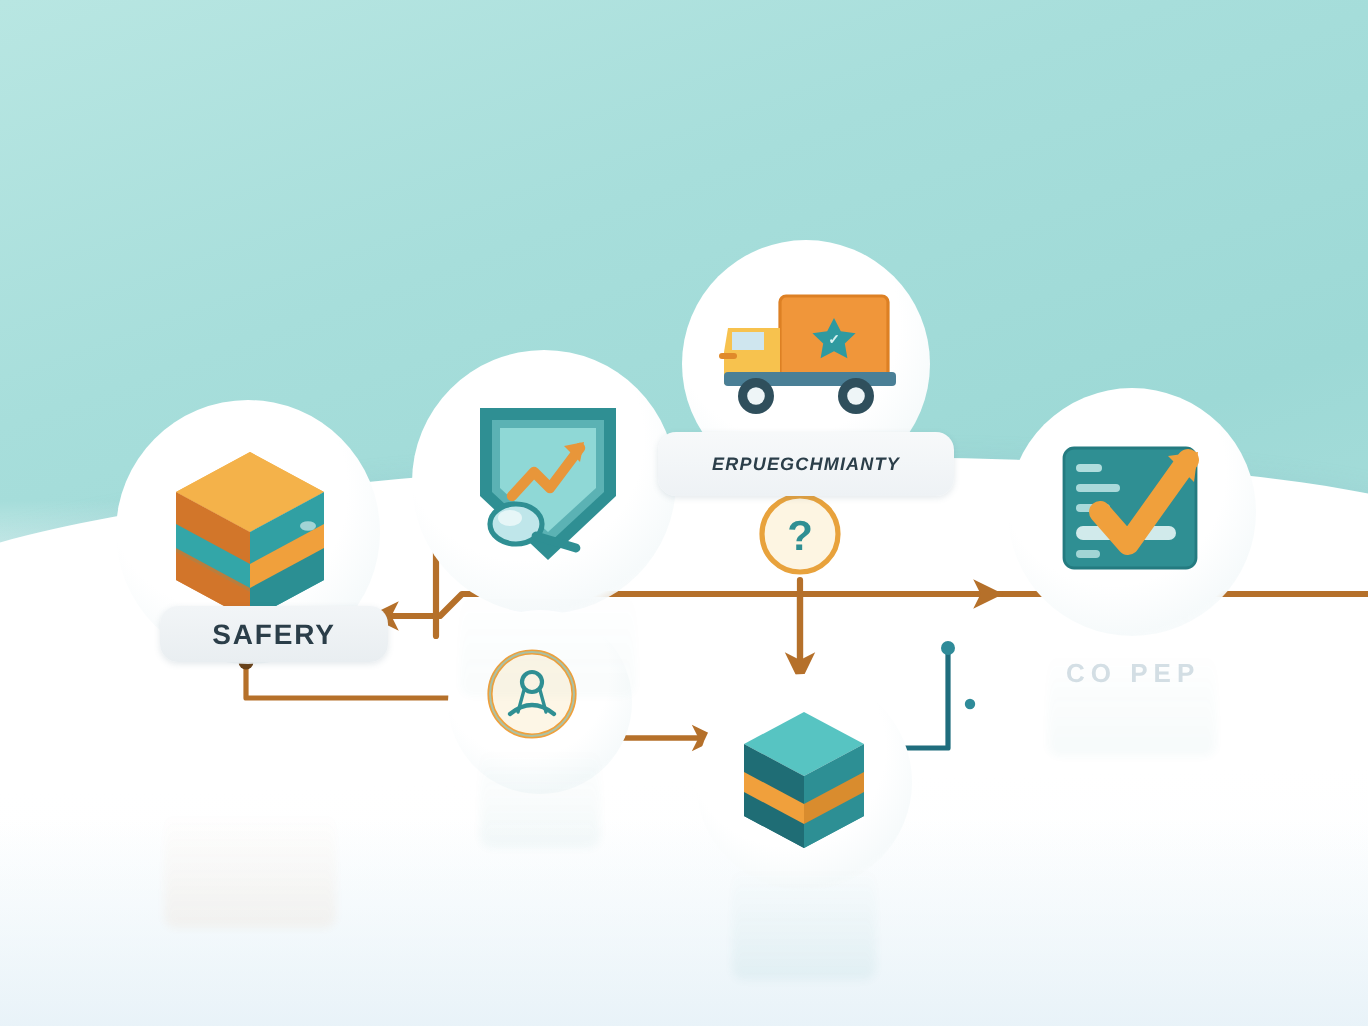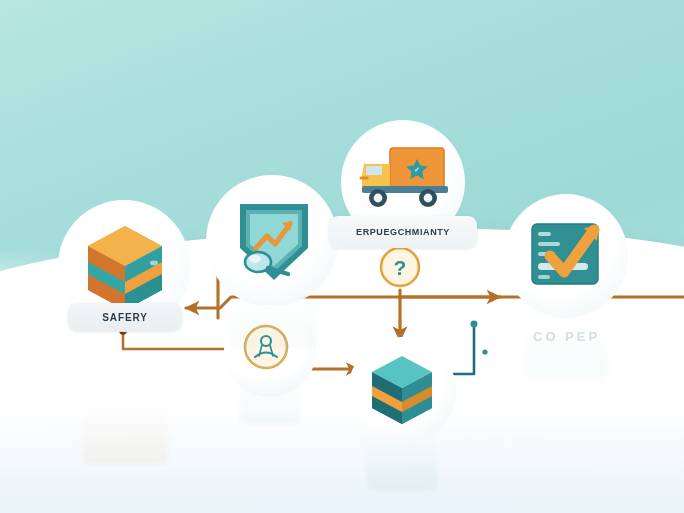--- a/index.html
+++ b/index.html
@@ -186,25 +186,25 @@
     <polygon points="36,50 66,34 66,46 36,62" fill="#d98c2e"></polygon>
     <polygon points="6,44 36,60 36,72 6,56" fill="#1f6d75"></polygon>
     <polygon points="36,60 66,44 66,56 36,72" fill="#2d8f94"></polygon>
   </svg>
 
   <svg style="position:absolute;left:378px;top:245px;width:44px;height:44px;" viewBox="0 0 44 44">
     <circle cx="22" cy="22" r="19" fill="#fdf5e2" stroke="#e8a23c" stroke-width="2.6"></circle>
     <text x="22" y="30" font-family="Liberation Sans, sans-serif" font-size="21" font-weight="700" fill="#2f8f93" text-anchor="middle">?</text>
   </svg>
 
-  <div class="pill" style="left:68px;top:303px;width:114px;height:28px;font-size:10px;">
+  <div class="pill" style="left:80px;top:303px;width:114px;height:28px;font-size:14px;">
     <span>SAFERY</span>
   </div>
 
-  <div class="pill soft" style="left:329px;top:216px;width:148px;height:32px;font-size:9px;letter-spacing:.6px;">
+  <div class="pill soft" style="left:329px;top:216px;width:148px;height:32px;font-size:9px;letter-spacing:.6px;font-style:italic;">
     <span>ERPUEGCHMIANTY</span>
   </div>
 
 
   <div class="ghost" style="left:533px;top:329px;font-size:13px;text-align:center;">CO PEP</div>
 
   <div class="refl" style="left:82px;top:404px;width:86px;height:60px;
        background:linear-gradient(180deg,rgba(210,118,42,.45),rgba(210,118,42,0));border-radius:6px;"></div>
   <div class="refl" style="left:240px;top:372px;width:60px;height:52px;
        background:linear-gradient(180deg,rgba(47,143,147,.4),rgba(47,143,147,0));border-radius:6px;"></div>

